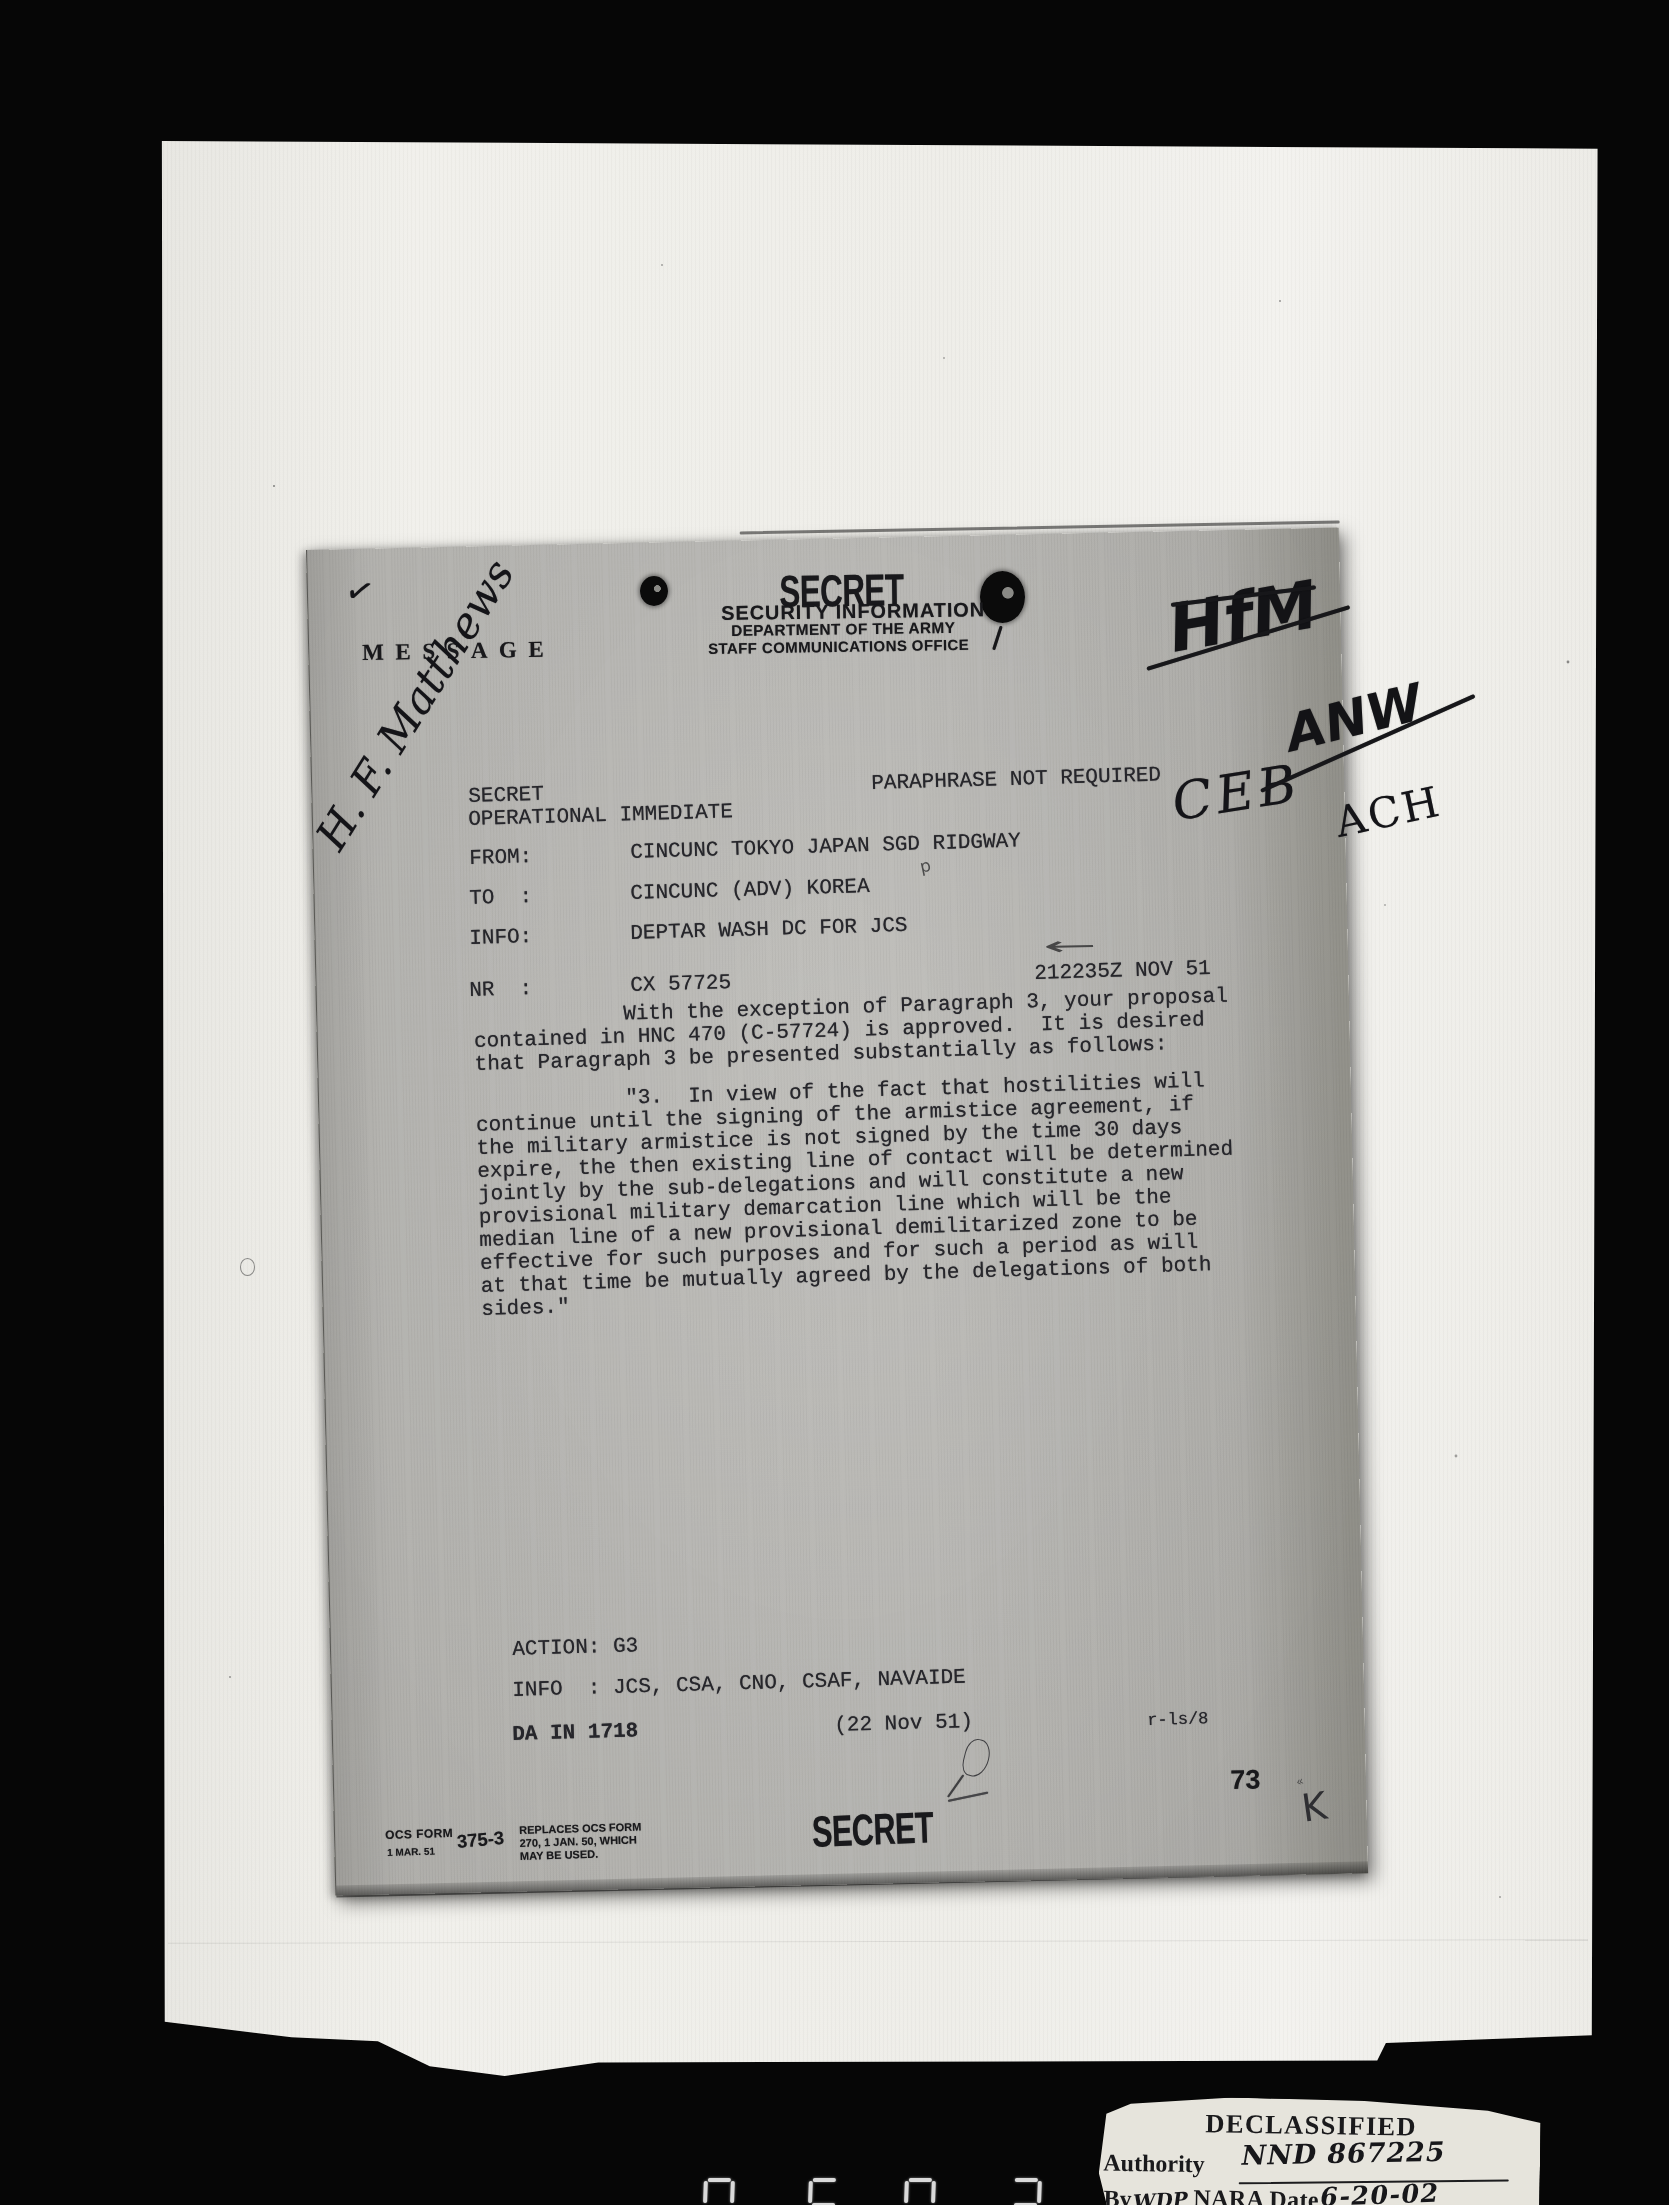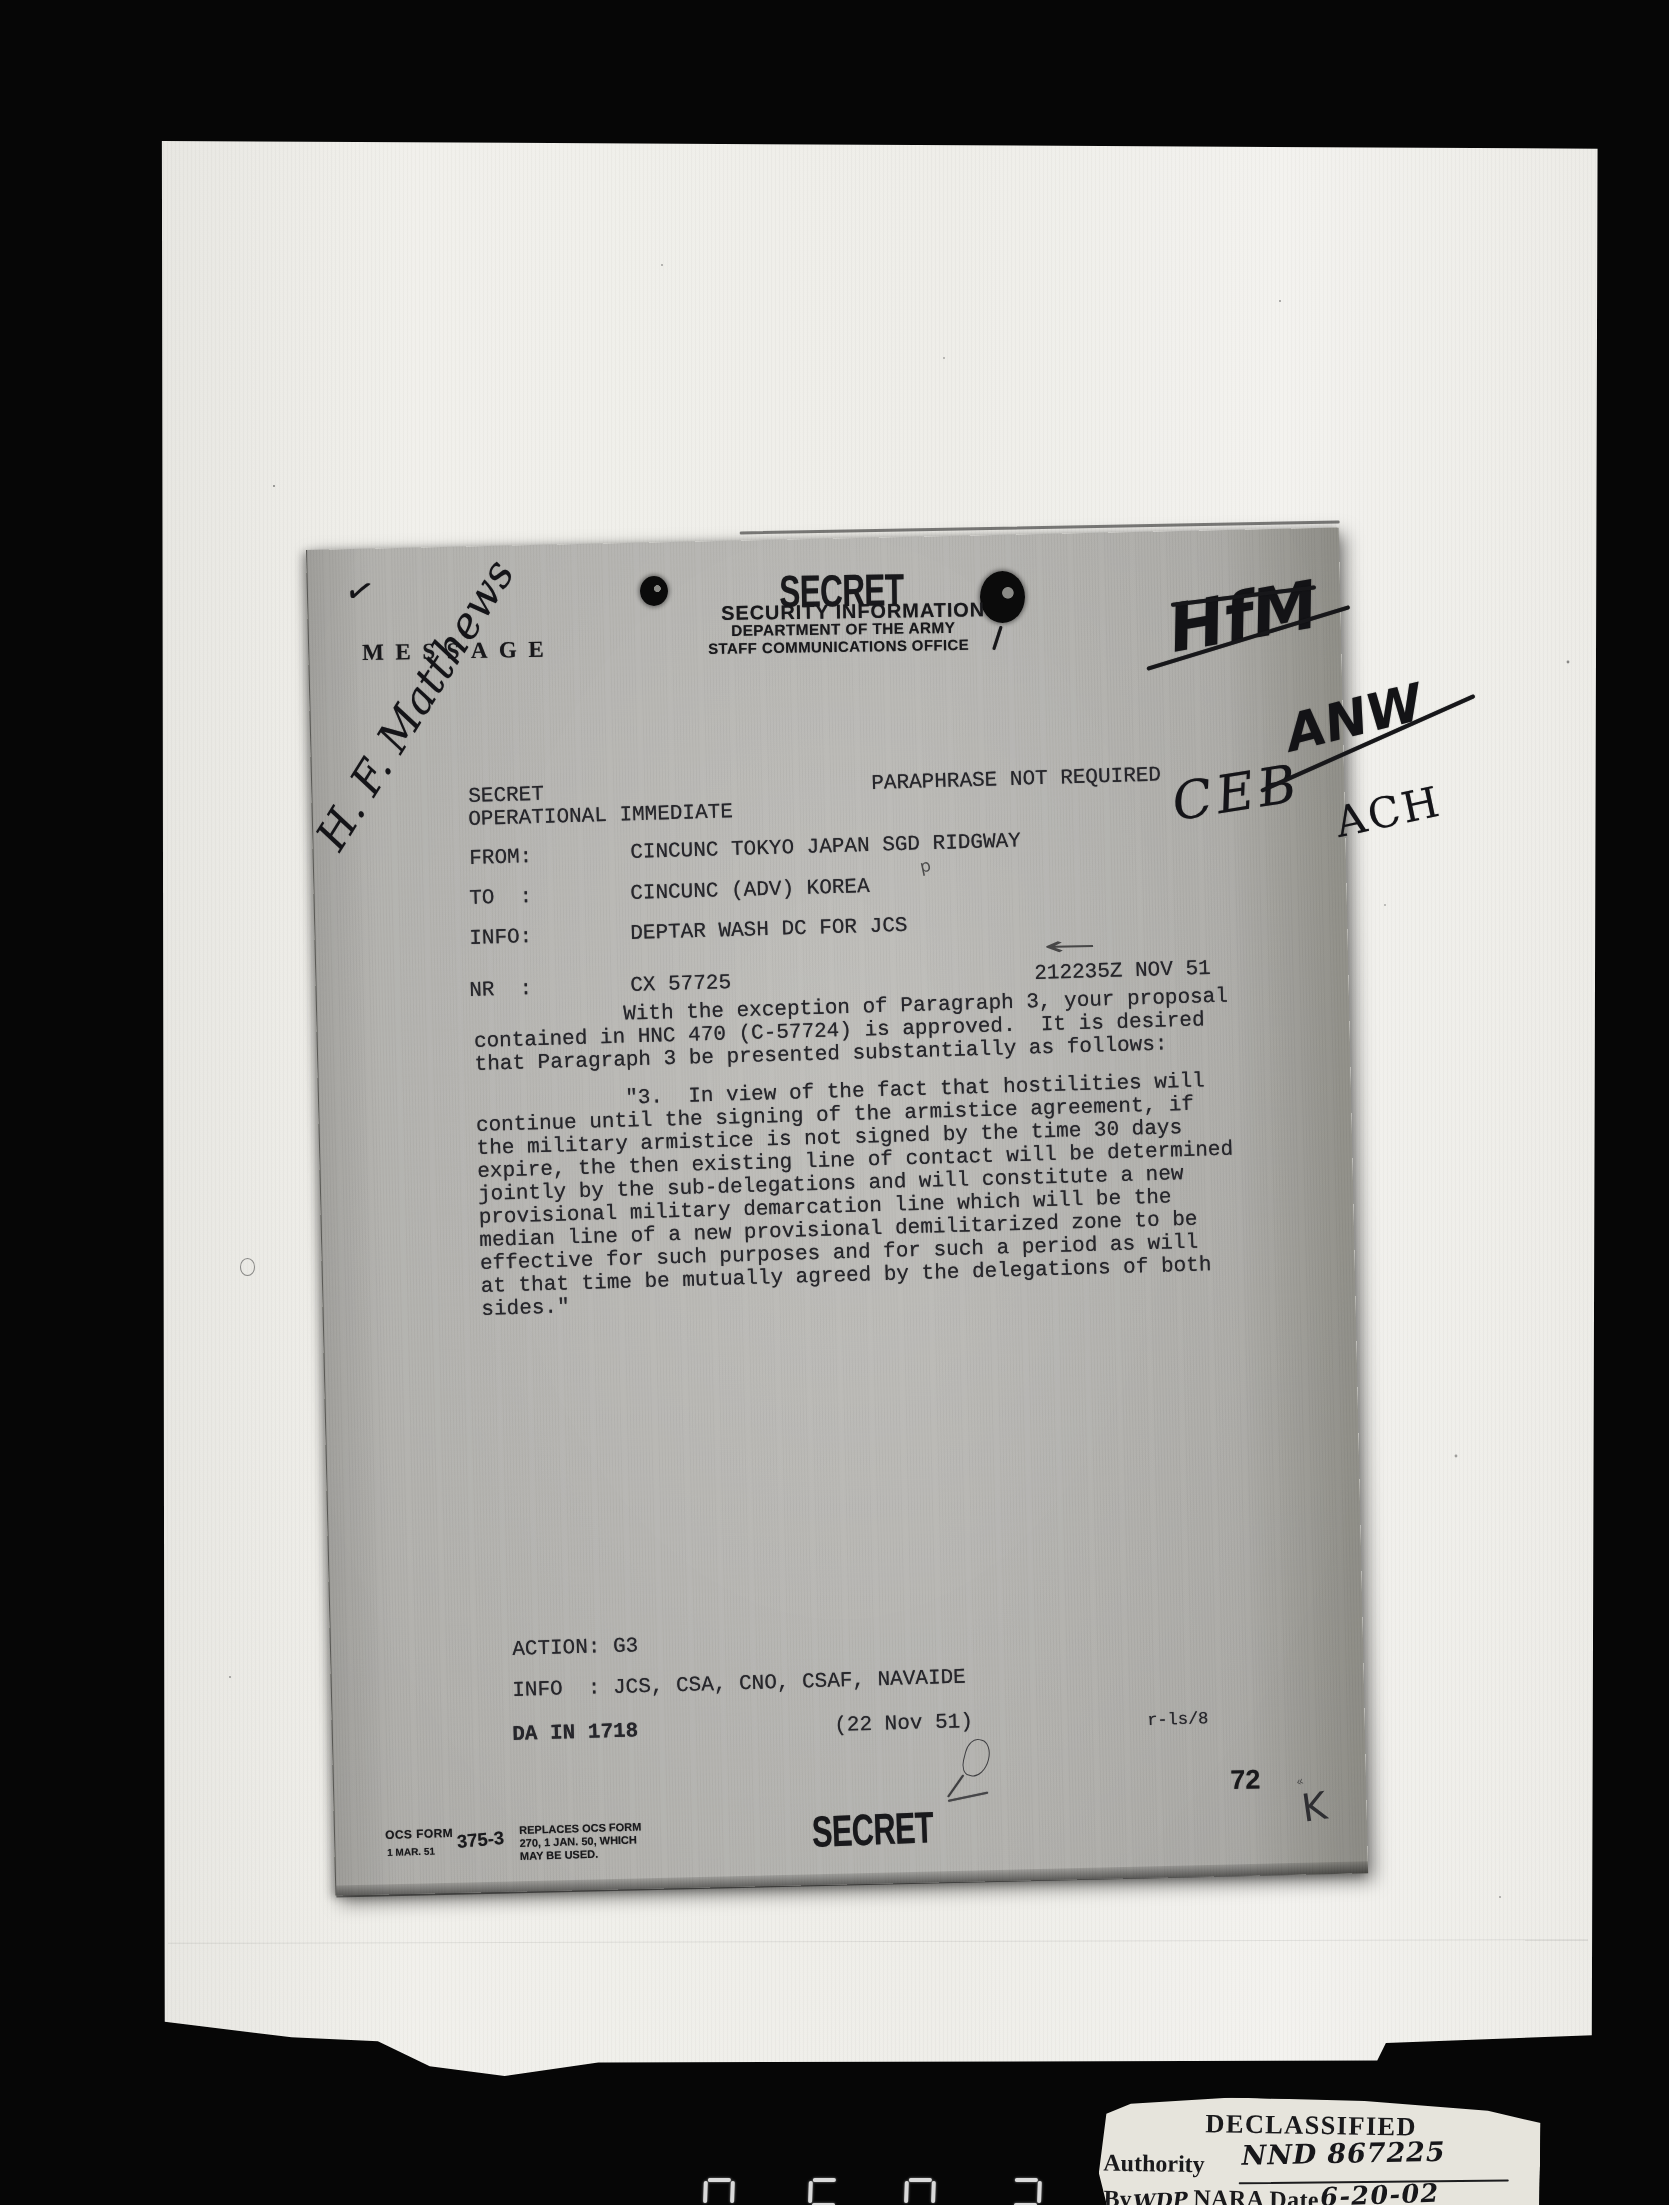--- a/index.html
+++ b/index.html
@@ -130,21 +130,21 @@
   <div class="abs typed" style="left:512px;top:1639px;">ACTION: G3</div>
   <div class="abs typed" style="left:512px;top:1680px;">INFO  : JCS, CSA, CNO, CSAF, NAVAIDE</div>
   <div class="abs typed" style="left:512px;top:1724px;font-weight:700;">DA IN 1718</div>
   <div class="abs typed" style="left:834px;top:1715px;">(22 Nov 51)</div>
   <div class="abs typed" style="left:1147px;top:1712px;font-size:17px;">r-ls/8</div>
 
   <div class="oval-doodle" style="left:964px;top:1739px;width:23px;height:36px;transform:rotate(14deg);"></div>
   <div class="stroke" style="left:955px;top:1772px;width:1.8px;height:26.5px;transform:rotate(35deg);background:#3f3f42;"></div>
   <div class="stroke" style="left:948px;top:1800px;width:41px;height:1.8px;transform:rotate(-12deg);background:#454548;"></div>
 
-  <div class="abs stamp" style="left:1230px;top:1765px;font-size:27px;transform:rotate(-1deg);">72</div>
+  <div class="abs stamp" style="left:1230px;top:1765px;font-size:27px;transform:rotate(-1deg);">73</div>
   <div class="abs pencil" style="left:1294px;top:1776px;font-size:12.3px;transform:rotate(-18deg);">«</div>
   <div class="abs pencil" style="left:1299px;top:1787px;font-size:38px;color:#2e2e32;transform:rotate(-8deg);">K</div>
 
   <div class="abs stamp" style="left:385px;top:1828px;font-size:12px;letter-spacing:0.4px;transform:rotate(-1.7deg);">OCS FORM</div>
   <div class="abs stamp" style="left:387px;top:1847px;font-size:10px;transform:rotate(-1.7deg);">1 MAR. 51</div>
   <div class="abs stamp" style="left:456px;top:1831px;font-size:18.5px;transform:rotate(-5deg);">375-3</div>
   <div class="abs stamp" style="left:519px;top:1824px;font-size:11px;line-height:12.8px;transform:rotate(-1.7deg);"><div class="rline">REPLACES OCS FORM</div><div class="rline">270, 1 JAN. 50, WHICH</div><div class="rline">MAY BE USED.</div></div>
   <div class="abs stamp" style="left:811px;top:1807px;font-size:44px;letter-spacing:-0.9px;transform:rotate(-2.2deg) scaleX(.7);">SECRET</div>
 
   <div class="declass">

